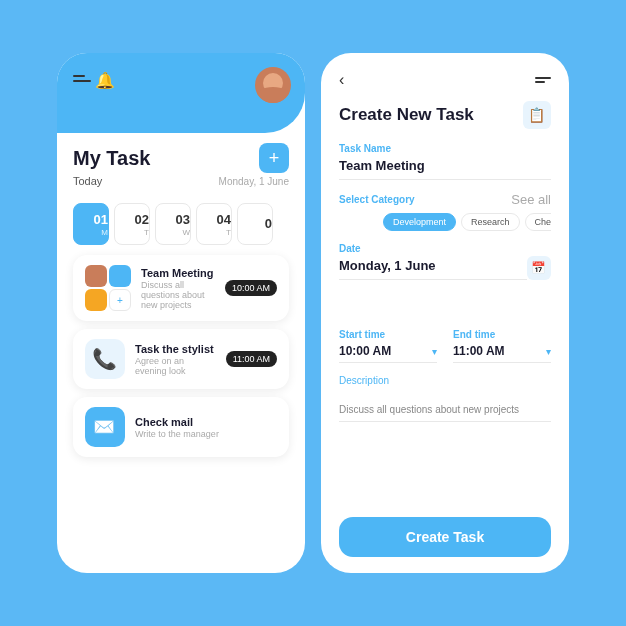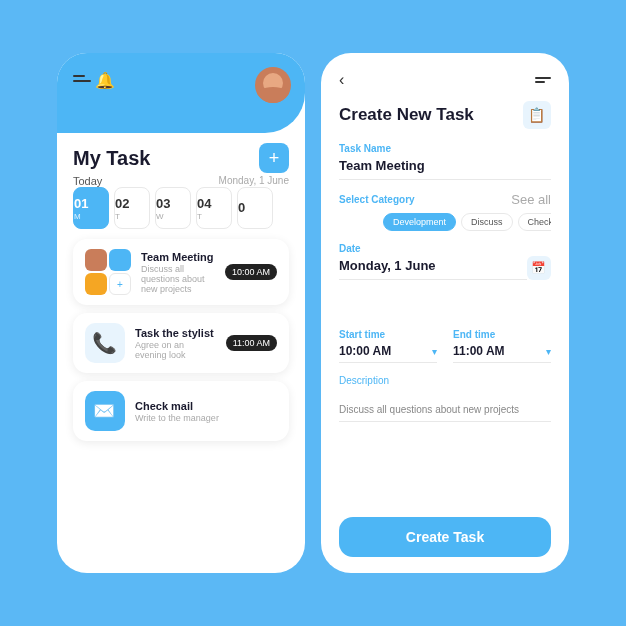--- a/index.html
+++ b/index.html
@@ -119,22 +119,22 @@
       align-items: center;
       justify-content: center;
       color: white;
       font-size: 18px;
       font-weight: 300;
       cursor: pointer;
     }
     .today-row {
       display: flex;
       justify-content: space-between;
-      align-items: flex-start;
-      margin-bottom: 0;
+      align-items: center;
+      margin-bottom: 16px;
     }
     .today-label {
       font-size: 11px;
       color: #555;
       font-weight: 500;
     }
     .date-label {
       font-size: 10px;
       color: #aaa;
     }
@@ -143,21 +143,21 @@
       gap: 5px;
       margin-bottom: 10px;
     }
     .date-pill {
       width: 36px;
       height: 42px;
       border-radius: 8px;
       border: 1px solid #e8e8e8;
       display: flex;
       flex-direction: column;
-      align-items: flex-start;
+      align-items: flex-end;
       justify-content: center;
       font-size: 13px;
       font-weight: 700;
       color: #333;
     }
     .date-pill .day-letter {
       font-size: 8px;
       font-weight: 400;
       color: #aaa;
       margin-top: 1px;
@@ -517,21 +517,21 @@
 
     <div class="field-label">Task Name</div>
     <div class="field-value">Team Meeting</div>
 
     <div class="select-category-row">
       <div class="field-label" style="margin-bottom:0;">Select Category</div>
       <span class="see-all">See all</span>
     </div>
     <div class="category-pills">
       <div class="cat-pill active">Development</div>
-      <div class="cat-pill">Discuss</div>
+      <div class="cat-pill">Research</div>
       <div class="cat-pill">Check</div>
       <div class="cat-pill">Backend</div>
     </div>
 
     <div class="date-row">
       <div style="flex:1;">
         <div class="field-label">Date</div>
         <div class="field-value">Monday, 1 June</div>
       </div>
       <div class="calendar-icon">📅</div>

